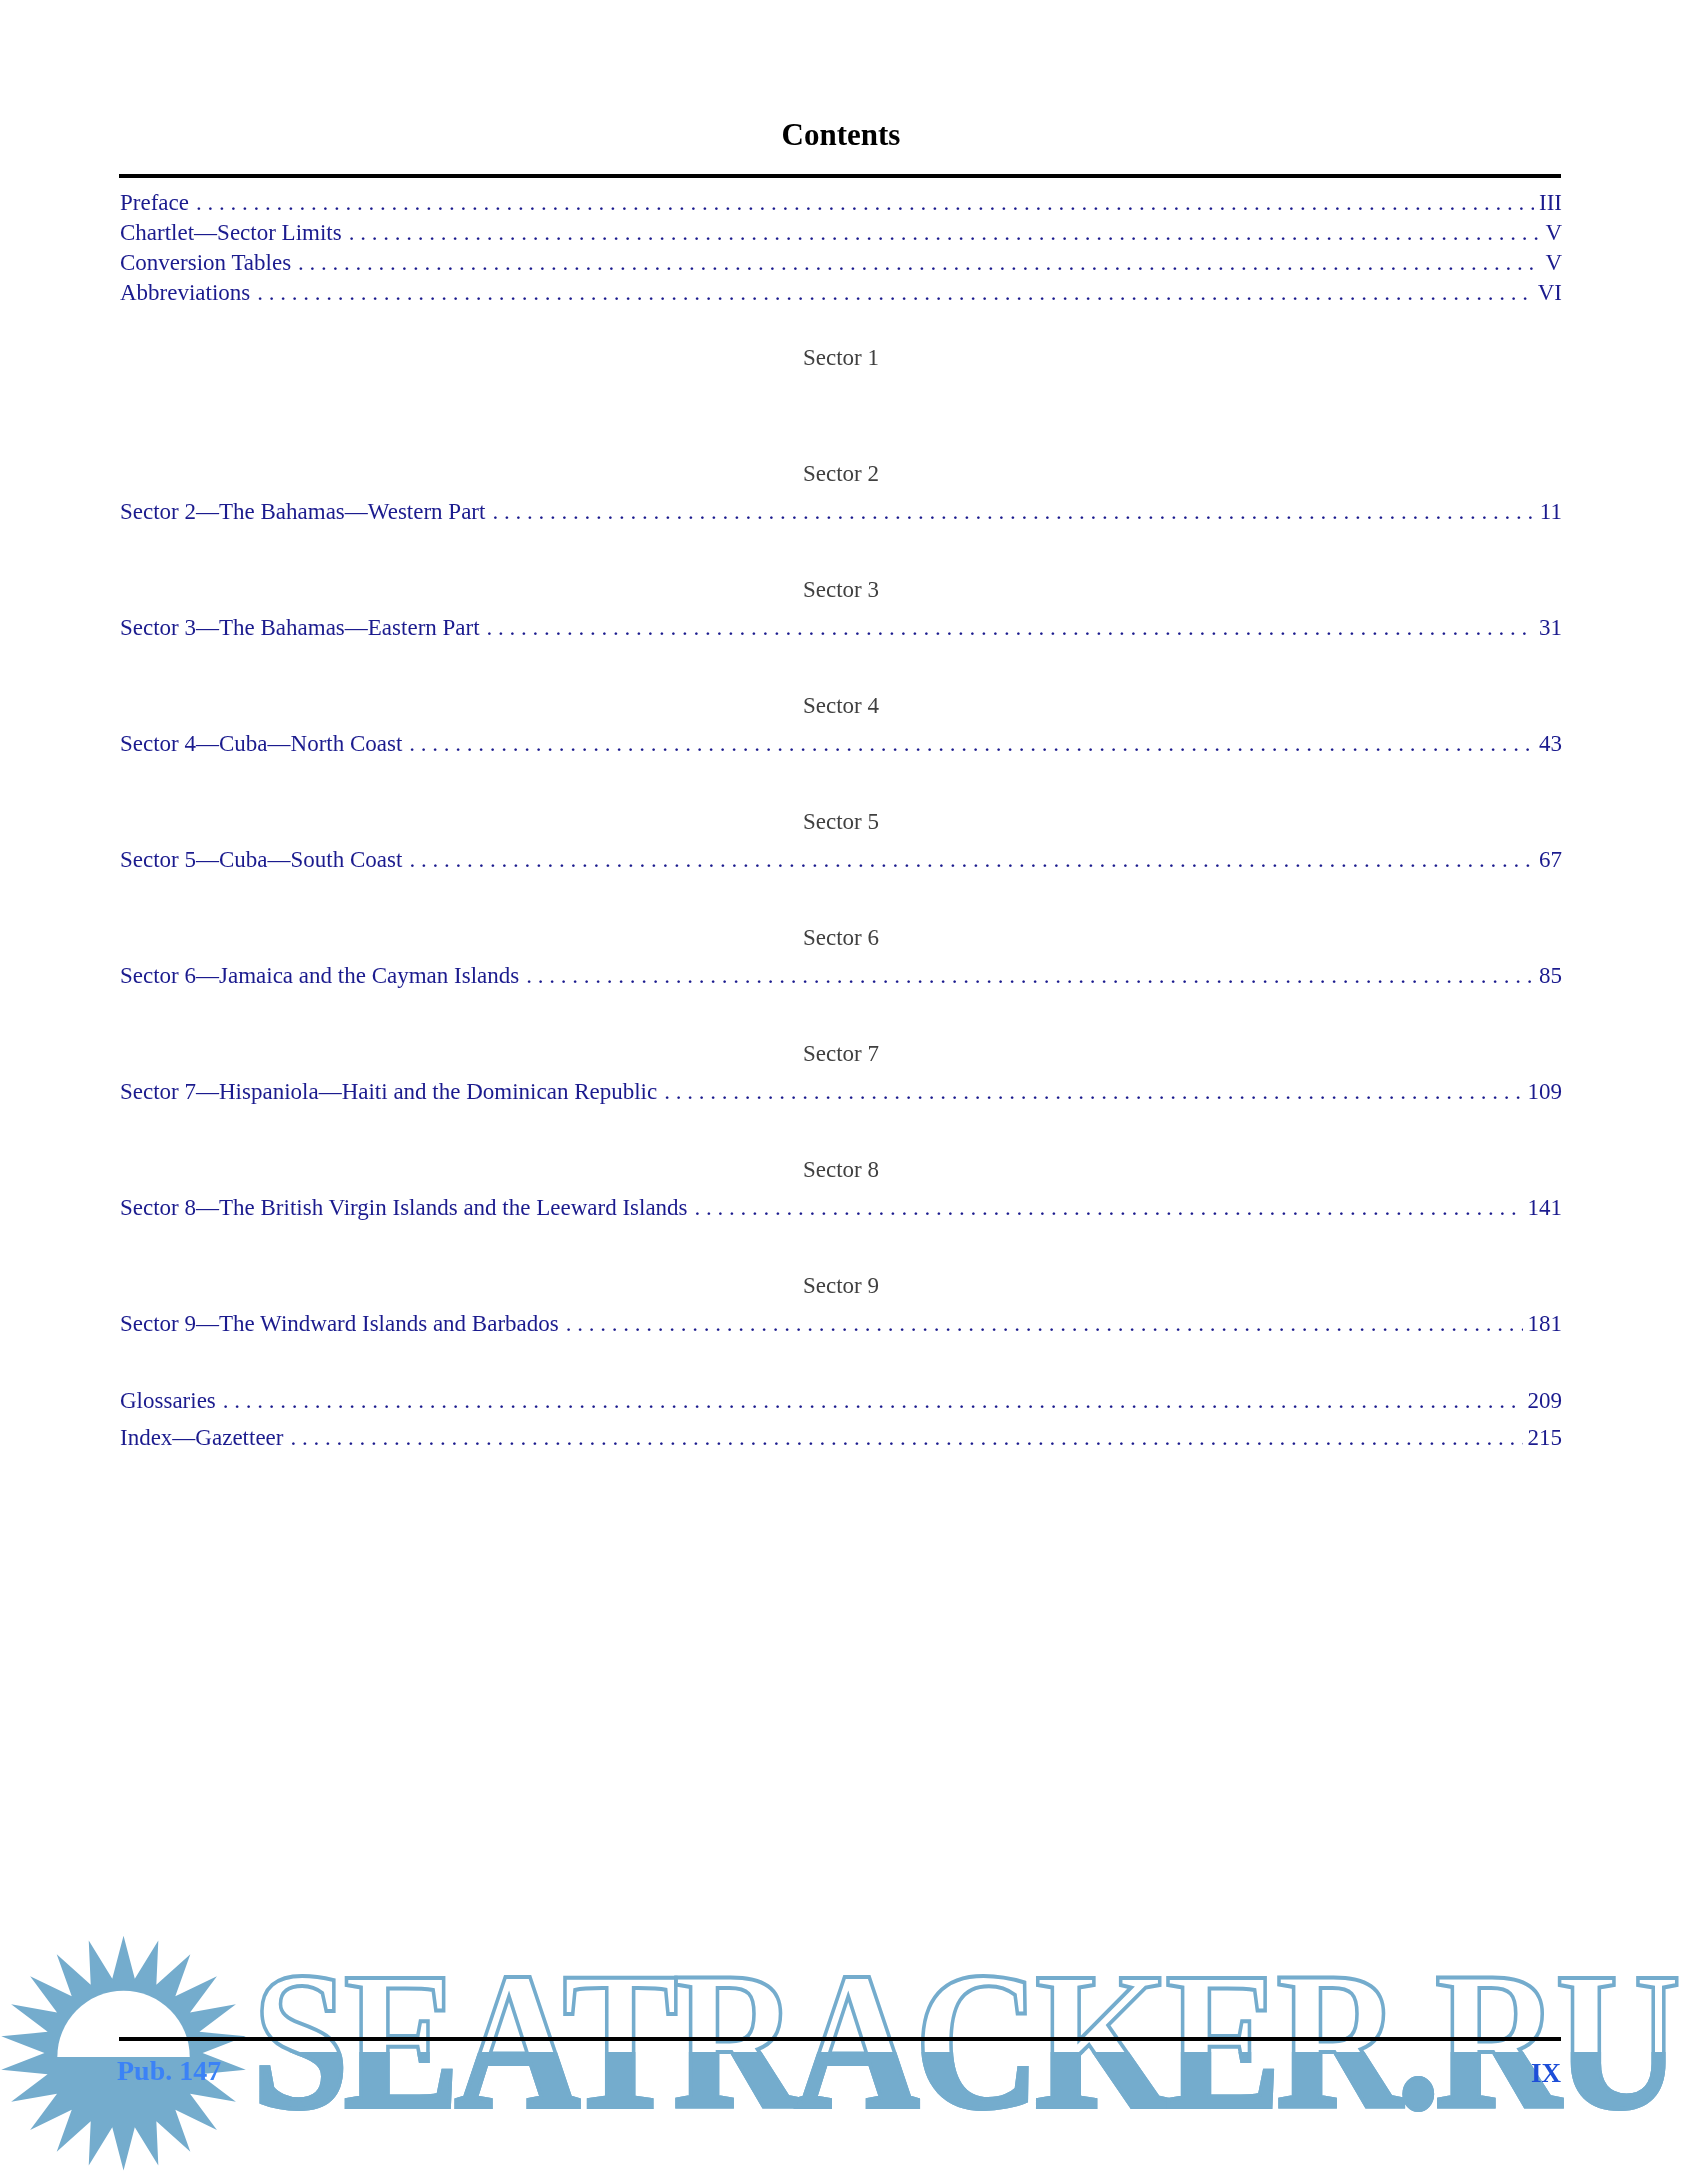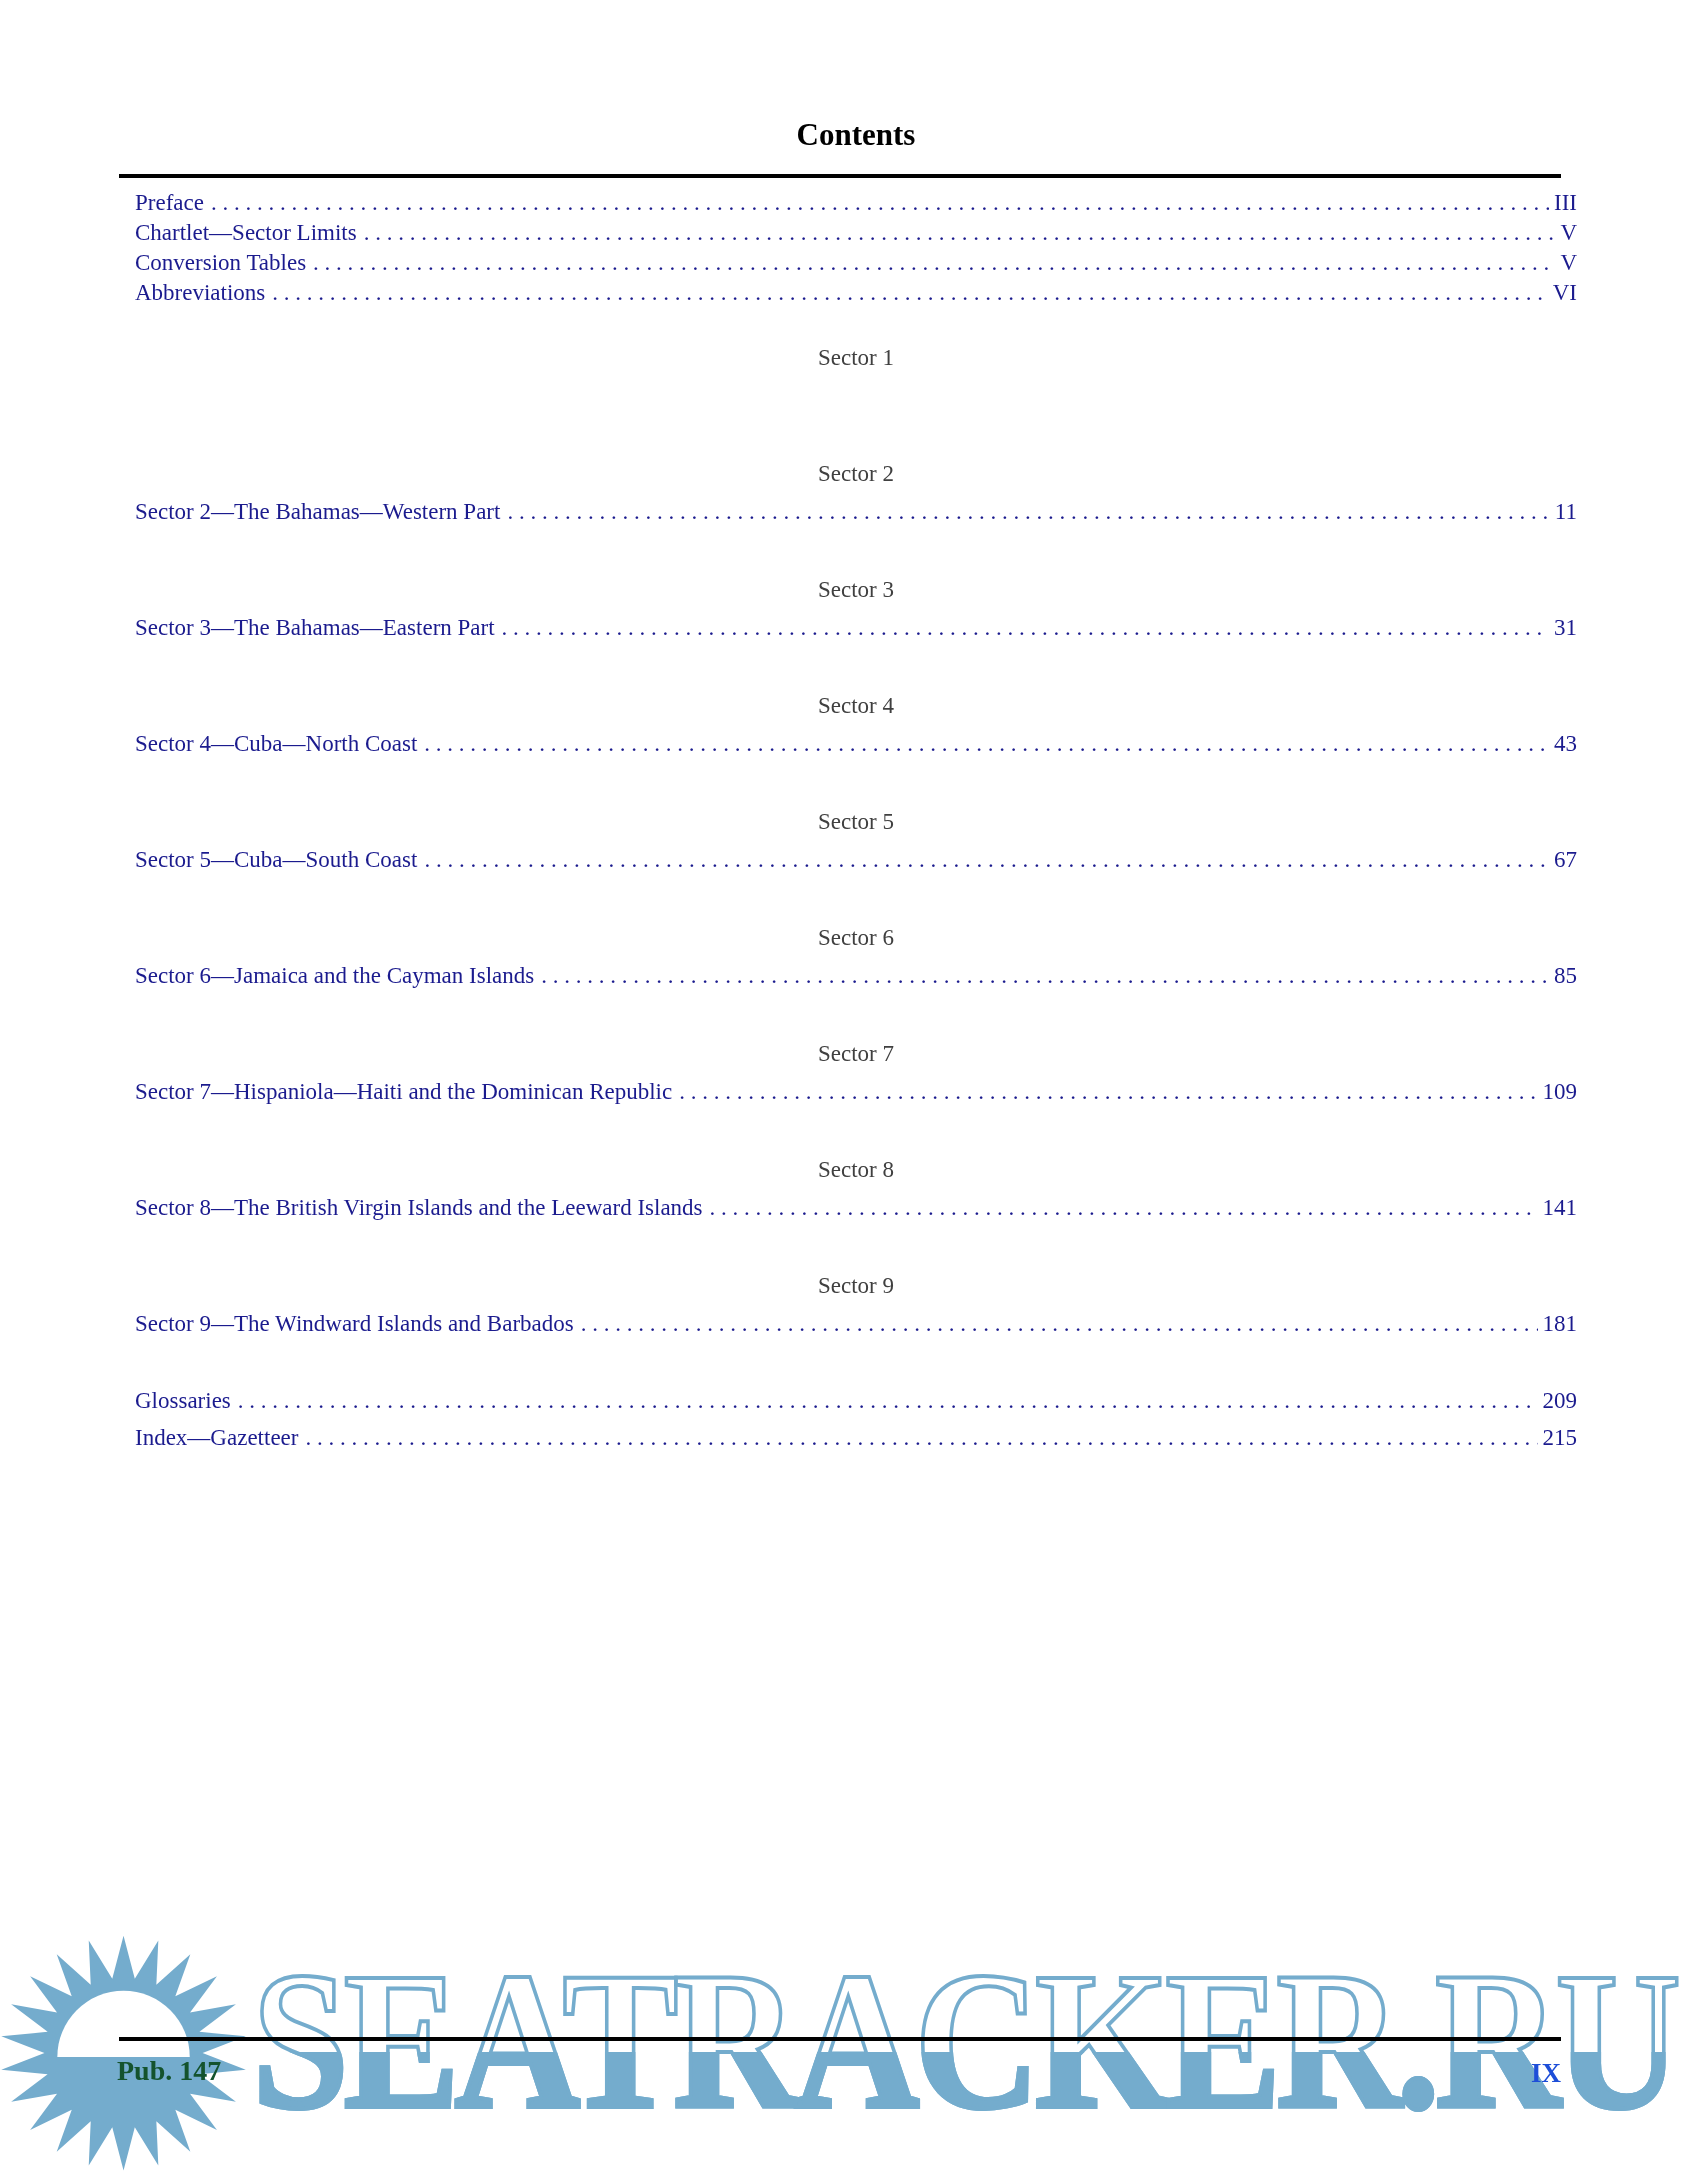--- a/index.html
+++ b/index.html
@@ -6,21 +6,21 @@
   body { background:#888; }
   .page {
     position: relative;
     width: 1683px;
     height: 2178px;
     margin: 0 auto;
     background: #ffffff;
     font-family: "Liberation Serif", serif;
     overflow: hidden;
   }
-  .content-col { position: absolute; left: 135px; width: 1442px; }
+  .content-col { position: absolute; left: 120px; width: 1442px; }
 
   .doc-title {
     top: 117px;
     text-align: center;
     font-size: 31px;
     font-weight: bold;
     color: #000;
     line-height: 36px;
   }
   .rule-top { position:absolute; left:119px; width:1442px; top:174px; height:4px; background:#000; }
@@ -66,21 +66,21 @@
     transform-origin: left top;
     z-index: 1;
   }
   .wm-outline { color: transparent; -webkit-text-stroke: 4px #74accd; }
   .wm-solid   { color: #74accd; -webkit-text-stroke: 4px #74accd; clip-path: inset(110px 0 0 0); z-index: 3; }
   .sun-logo { position: absolute; left: 0; top: 1931px; z-index: 1; }
   .rule-bottom { position: absolute; left: 119px; width: 1442px; top: 2037px; height: 4px; background: #000; z-index: 2; }
   .footer-pub {
     position: absolute; left: 117px; top: 2056px;
     font-size: 28px; font-weight: bold; line-height: 30px;
-    color: #14532d; z-index: 4;
+    color: #3b82f6; z-index: 4;
   }
   .footer-page {
     position: absolute; left: 119px; width: 1442px; top: 2058px;
     text-align: right;
     font-size: 27px; font-weight: bold; line-height: 30px;
     color: #1d4ed8; z-index: 4;
   }
 </style>
 </head>
 <body>

